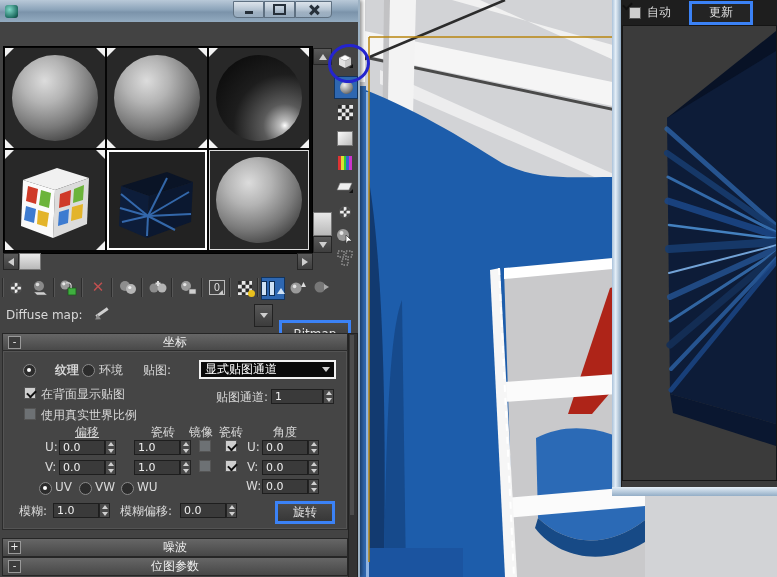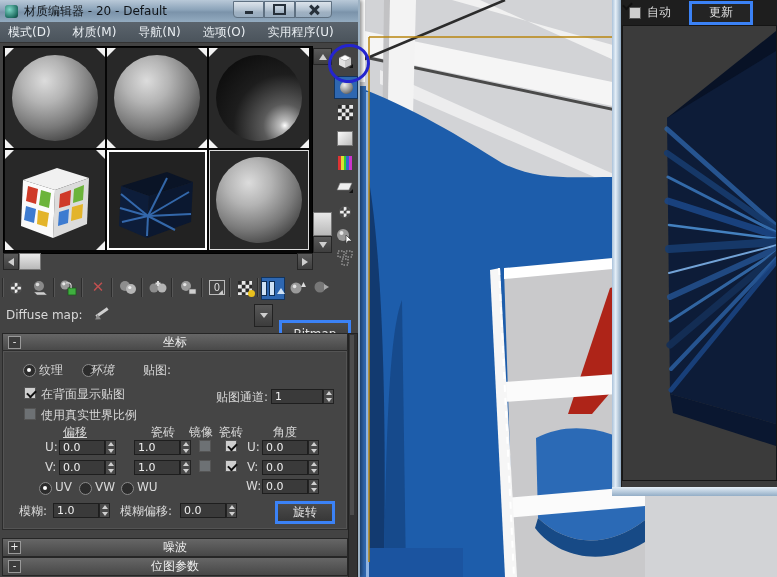--- a/index.html
+++ b/index.html
@@ -148,44 +148,36 @@
       <rect x="360" y="0" width="5" height="82" fill="#ffffff"></rect>
       <line x1="369" y1="37" x2="777" y2="37" stroke="#b9860f" stroke-width="1.5"></line>
       <line x1="369" y1="37" x2="369" y2="562" stroke="#b9860f" stroke-width="1.5"></line>
     </svg>
   </div>
 
   <div class="abs" id="mat-editor">
 
     <div class="abs" id="titlebar">
       <span class="abs" id="title-icon" style="position:static"></span>
-      <span>材质编辑器 - 20 - Default</span>
       <span class="capbtns">
         <span class="capbtn min">
             <span class="glyph-min"></span>
           </span>
         <span class="capbtn">
             <span class="glyph-max"></span>
           </span>
         <span class="capbtn close">
             <span class="glyph-close">
               <i class="a"></i>
               <i class="b"></i>
             </span>
           </span>
       </span>
     </div>
 
-    <div class="abs" id="menubar">
-      <span class="menu-item">模式(D)</span>
-      <span class="menu-item">材质(M)</span>
-      <span class="menu-item">导航(N)</span>
-      <span class="menu-item">选项(O)</span>
-      <span class="menu-item">实用程序(U)</span>
-    </div>
 
     <div class="abs" id="slots-panel">
       <div class="slot" style="left:1px;top:1px;">
         <span class="sphere"></span>
         <span class="ct tl"></span>
           <span class="ct tr"></span>
           <span class="ct bl"></span>
           <span class="ct br"></span>
       </div>
       <div class="slot" style="left:103px;top:1px;">
@@ -395,40 +387,44 @@
 
     <div class="rollout-h" style="top:333px;">
       <span class="pm">-</span>
       <span>坐标</span>
     </div>
     <div class="abs" id="coords-body">
 
       <span class="radio" style="left:20px;top:13px;">
           <span class="dot"></span>
         </span>
-      <span class="abs lbl" style="left:36px;top:11px;">纹理</span>
+      <span class="abs lbl" style="left:52px;top:11px;font-weight:bold;">纹理</span>
       <span class="radio" style="left:79px;top:13px;"></span>
-      <span class="abs lbl" style="left:87px;top:11px;font-style:italic;">环境</span>
+      <span class="abs lbl" style="left:96px;top:11px;">环境</span>
       <span class="abs lbl" style="left:140px;top:11px;">贴图:</span>
+      <div class="abs dropdown" style="left:196px;top:9px;width:137px;height:19px;">
+        <span>显式贴图通道</span>
+        <span class="tri down" style="margin-left:auto;border-width:5px 4px 0 4px;"></span>
+      </div>
 
       <span class="chk" style="left:21px;top:36px;">
           <span class="mark"></span>
         </span>
       <span class="abs lbl" style="left:38px;top:35px;">在背面显示贴图</span>
       <span class="abs lbl" style="left:213px;top:38px;">贴图通道:</span>
       <span class="fld" style="left:268px;top:38px;width:52px;">1</span>
       <span class="spin" style="left:320px;top:38px;">
           <span class="tri up"></span>
           <span class="tri down"></span>
         </span>
 
       <span class="chk off" style="left:21px;top:57px;"></span>
       <span class="abs lbl" style="left:38px;top:56px;">使用真实世界比例</span>
 
-      <span class="abs lbl" style="left:60px;top:73px;text-decoration:underline;">偏移</span>
+      <span class="abs lbl" style="left:72px;top:73px;text-decoration:underline;">偏移</span>
       <span class="abs lbl" style="left:148px;top:73px;">瓷砖</span>
       <span class="abs lbl" style="left:186px;top:73px;">镜像</span>
       <span class="abs lbl" style="left:216px;top:73px;">瓷砖</span>
       <span class="abs lbl" style="left:270px;top:73px;">角度</span>
 
       <span class="abs lbl" style="left:42px;top:89px;">U:</span>
       <span class="fld" style="left:56px;top:89px;width:46px;">0.0</span>
       <span class="spin" style="left:102px;top:89px;">
           <span class="tri up"></span>
           <span class="tri down"></span>

